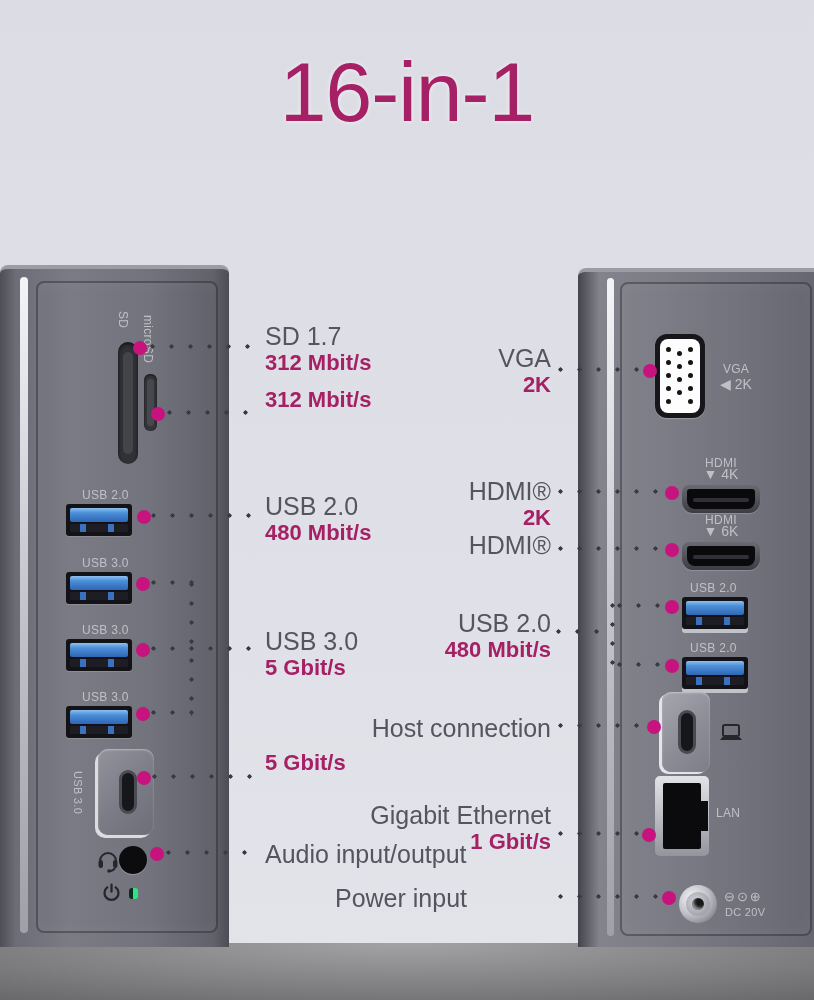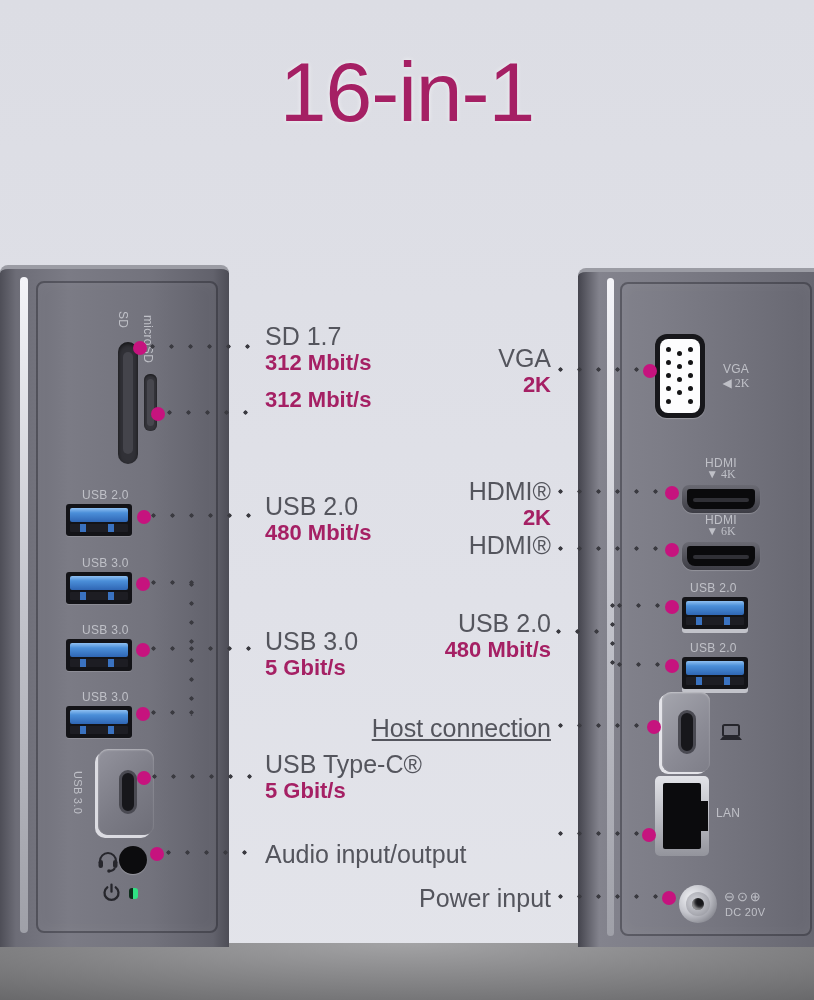--- a/index.html
+++ b/index.html
@@ -52,21 +52,21 @@
     position:absolute;border:2px solid rgba(32,32,40,.4);border-radius:8px;
     box-shadow:inset 0 0 14px rgba(255,255,255,.05);
   }
   #panel-left{left:36px;top:12px;width:178px;height:648px;}
   #panel-right{left:42px;top:10px;width:188px;height:650px;}
 
   
   .mark{position:absolute;font-size:12px;color:#bfc0c7;letter-spacing:.3px;white-space:nowrap;}
   .mark.v{writing-mode:vertical-rl;}
   .mark.center{text-align:center;}
-  .mark small{font-size:12px;letter-spacing:0;font-family:Liberation Serif, serif;}
+  .mark small{font-size:14px;letter-spacing:0;}
 
   
   #sd-slot{left:118px;top:73px;width:20px;height:122px;background:#313137;border-radius:10px;
     box-shadow:inset 0 2px 4px rgba(0,0,0,.6);}
   #sd-slot i{position:absolute;left:5px;top:10px;width:10px;height:102px;background:#44444b;border-radius:6px;display:block;}
   #microsd-slot{left:144px;top:105px;width:13px;height:57px;background:#35353b;border-radius:6px;
     box-shadow:inset 0 1px 3px rgba(0,0,0,.6);}
   #microsd-slot i{position:absolute;left:3px;top:5px;width:7px;height:47px;background:#47474e;border-radius:4px;display:block;}
 
   
@@ -126,22 +126,22 @@
   #dc .dc-core{position:absolute;inset:13px;border-radius:50%;background:#17171a;
     box-shadow:inset 2px -2px 3px rgba(255,255,255,.55);}
 
   
   .ann{position:absolute;line-height:28px;font-size:25px;color:#54555d;white-space:nowrap;}
   .ann .speed{font-size:22px;font-weight:700;color:#a52064;line-height:25px;}
   .ann.right{width:300px;text-align:right;}
   #a1{left:265px;top:322px;} #a2{left:265px;top:387px;} #a3{left:265px;top:492px;}
   #a4{left:265px;top:627px;} #a5{left:265px;top:750px;} #a6{left:265px;top:840px;}
   #b1{right:263px;top:344px;} #b2{right:263px;top:477px;} #b3{right:263px;top:531px;}
-  #b4{right:263px;top:609px;} #b5{right:263px;top:714px;text-decoration:underline;} #b6{right:263px;top:801px;}
-  #b7{right:263px;top:884px;}
+  #b4{right:263px;top:609px;} #b5{right:263px;top:714px;} #b6{right:263px;top:801px;}
+  #b7{right:263px;top:884px;text-align:center;}
 
   
   .dl{position:absolute;height:5px;
     background-image:radial-gradient(circle at 2.5px 2.5px,#3a3a40 1.9px,transparent 2.3px);
     background-size:19px 5px;background-repeat:repeat-x;}
   .dlv{position:absolute;width:5px;
     background-image:radial-gradient(circle at 2.5px 2.5px,#3a3a40 1.9px,transparent 2.3px);
     background-size:5px 19px;background-repeat:repeat-y;}
   .mdot{position:absolute;width:14px;height:14px;border-radius:50%;background:#c6137e;}
 
@@ -325,21 +325,20 @@
 </div>
 <div class="ann" id="a3">
   <div>USB 2.0</div>
   <div class="speed">480 Mbit/s</div>
 </div>
 <div class="ann" id="a4">
   <div>USB 3.0</div>
   <div class="speed">5 Gbit/s</div>
 </div>
 <div class="ann" id="a5">
-  <div>USB Type-C®</div>
   <div class="speed">5 Gbit/s</div>
 </div>
 <div class="ann" id="a6">
   <div>Audio input/output</div>
 </div>
 
 <div class="ann right" id="b1">
   <div>VGA</div>
   <div class="speed">2K</div>
 </div>
@@ -351,20 +350,22 @@
   <div>HDMI®</div>
 </div>
 <div class="ann right" id="b4">
   <div>USB 2.0</div>
   <div class="speed">480 Mbit/s</div>
 </div>
 <div class="ann right" id="b5">
   <div>Host connection</div>
 </div>
 <div class="ann right" id="b6">
+  <div>Gigabit Ethernet</div>
+  <div class="speed">1 Gbit/s</div>
 </div>
 <div class="ann right" id="b7">
   <div>Power input</div>
 </div>
 
 <div class="dl" id="ln-sd"></div>
 <div class="dl" id="ln-msd"></div>
 <div class="dl" id="ln-usb2"></div>
 <div class="dl" id="ln-usb3a"></div>
 <div class="dl" id="ln-usb3b"></div>

